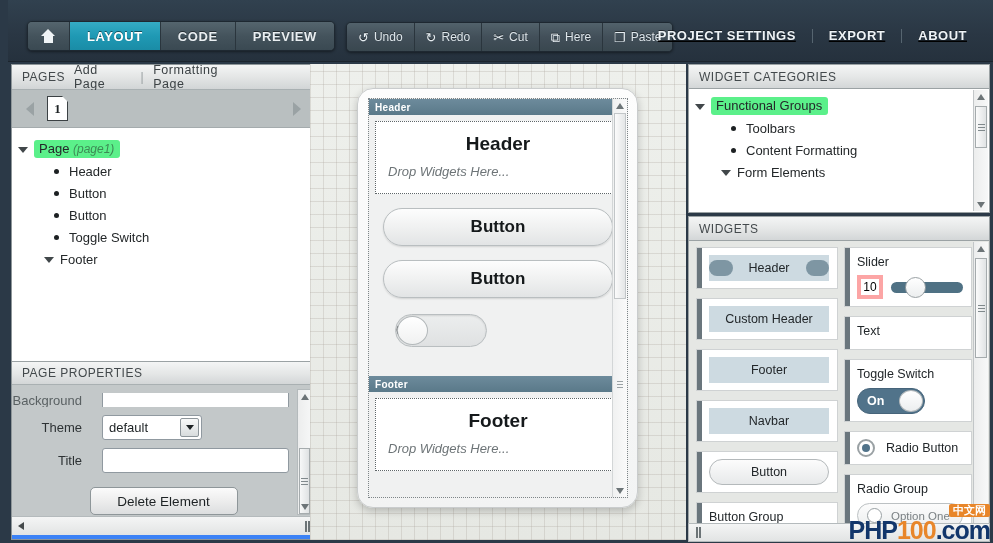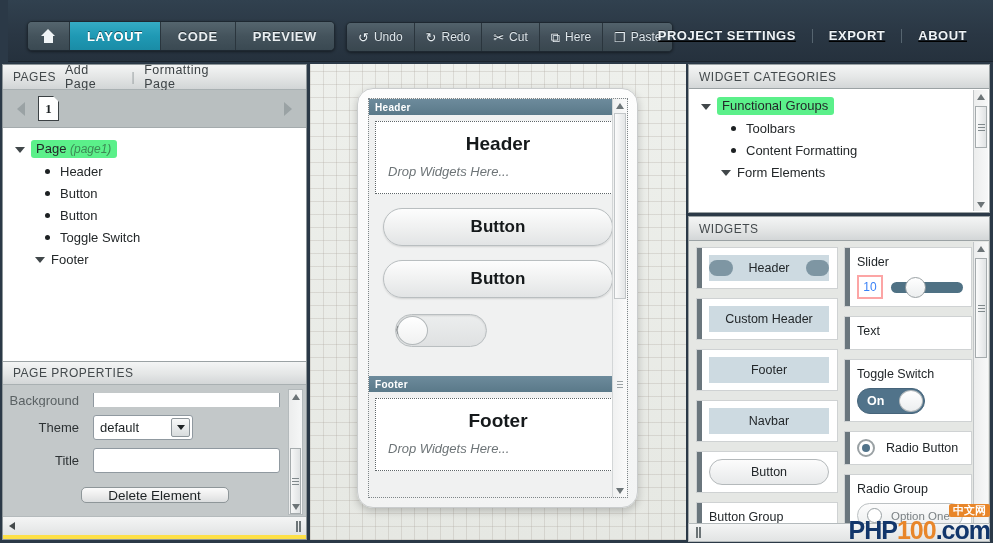--- a/index.html
+++ b/index.html
@@ -66,22 +66,22 @@
   .topnav { position: absolute; right: 18px; top: 28px; display: flex; align-items: center; text-decoration: underline; }
   .topnav a {
     color: #eef3f6; font-size: 13px; font-weight: bold; letter-spacing: .5px;
     text-decoration: none; padding: 0 16px; cursor: default;
     text-shadow: 0 -1px 0 rgba(0,0,0,.5);
   }
   .navsep { width: 1px; height: 14px; background: #566570; }
 
   
   .leftpanel {
-    position: absolute; left: 2px; top: 64px; width: 305px; height: 476px;
-    background: #fde047; border: 1px solid #8e9699;
+    position: absolute; left: 11px; top: 64px; width: 305px; height: 476px;
+    background: #3b82f6; border: 1px solid #8e9699;
   }
   .panel-head {
     height: 25px; background: linear-gradient(180deg,#f4f5f5 0%, #e3e5e5 52%, #d2d5d6 100%);
     border-bottom: 1px solid #a9b0b2; display: flex; align-items: center;
     font-size: 12px; color: #43494c; letter-spacing: .5px;
   }
   .panel-head .ttl { padding-left: 10px; font-size: 12px; }
   .head-actions { margin-left: auto; display: flex; align-items: center; padding-right: 55px; }
   .head-actions a { color: #3c4245; font-size: 12.5px; text-decoration: none; cursor: default; padding: 0 9px; }
   .head-sep { color: #9aa1a4; font-size: 12px; }
@@ -108,50 +108,50 @@
   .tnode { display: flex; align-items: center; height: 22px; font-size: 13px; color: #24282a; }
   .tnode .caret { width: 10px; height: 10px; margin-right: 6px; position: relative; cursor: default; }
   .tnode .caret:after {
     content:""; position:absolute; left:0; top:3px;
     border-left: 5px solid transparent; border-right: 5px solid transparent; border-top: 6px solid #41474a;
   }
   .tnode .dot {
     width: 5px; height: 5px; border-radius: 50%; background: #1d2123;
     margin-right: 10px; flex: none;
   }
-  .lvl0 { padding-left: 12px; }
+  .lvl0 { padding-left: 6px; }
   .lvl1 { padding-left: 42px; }
   .lvl1c { padding-left: 32px; }
   .hl { background: #5bf08a; border-radius: 3px; padding: 1px 6px 2px 5px; }
   .hl .sub { font-style: italic; color: #3d8a55; font-size: 12px; }
 
   .props-head {
     height: 24px; background: linear-gradient(180deg,#f4f5f5 0%, #e4e6e6 55%, #d3d6d7 100%);
     border-top: 1px solid #9ba2a4; border-bottom: 1px solid #a9b0b2;
     display: flex; align-items: center; padding-left: 10px;
     font-size: 12px; color: #43494c; letter-spacing: .5px;
   }
   .props-body { position: relative; height: 150px; background: #c3c8c9; overflow: hidden; }
   .prow { display: flex; align-items: center; padding: 0 26px 0 0; margin-top: 8px; }
-  .prow .plabel { width: 90px; text-align: right; font-size: 13px; color: #2d3234; padding-right: 14px; }
+  .prow .plabel { width: 90px; text-align: right; font-size: 13px; color: #2d3234; padding-right: 20px; }
   .pinput {
     flex: 1; height: 25px; background: #fff; border: 1px solid #9099a0; border-radius: 3px;
   }
   .pinput.short { flex: none; width: 100px; display: flex; align-items: center; padding-left: 6px;
     font-size: 13px; color: #1d2224; position: relative; }
   .selarrow {
     position: absolute; right: 2px; top: 2px; width: 19px; height: 19px;
     background: linear-gradient(180deg,#f8f9f9,#d8dcdd); border: 1px solid #8d959a; border-radius: 2px;
     display:flex; align-items:center; justify-content:center;
   }
   .selarrow:after { content:""; border-left:4px solid transparent; border-right:4px solid transparent; border-top:5px solid #1d2224; }
   .bgrow { height: 14px; overflow: hidden; }
   .bgrow .plabel { color:#5a6163; }
   .delbtn {
-    margin: 14px auto 0 auto; display: block; width: 148px; height: 16px;
+    margin: 14px auto 0 auto; display: block; width: 148px; height: 28px;
     background: linear-gradient(180deg,#fbfbfb 0%, #ededed 50%, #dcdedf 100%);
     border: 1px solid #8e9699; border-radius: 5px; font-size: 13.5px; color: #1d2224;
     font-family: "Liberation Sans", sans-serif; cursor: default;
   }
 
   
   .vscroll {
     position: absolute; right: 3px; top: 4px; width: 15px; bottom: 20px;
     background: linear-gradient(90deg,#eceded,#f6f7f7); border: 1px solid #b4babc;
   }
@@ -262,22 +262,22 @@
   .wpill { width: 28px; height: 16px; border-radius: 8px; background: #7e96a3; }
   .wchip.hdr .wpill:first-child { margin-right: 16px; }
   .wchip.hdr .wpill:last-child { margin-left: 16px; }
   .wbtn {
     height: 26px; border-radius: 13px; border: 1px solid #b4b9bb;
     background: linear-gradient(180deg,#fcfcfc,#e7e9ea);
     display:flex; align-items:center; justify-content:center; font-size:12.5px; color:#22272a;
   }
   .wslider { display: flex; align-items: center; margin-top: 6px; }
   .wsval {
-    width: 26px; height: 24px; border: 2px solid #fca5a5; background:#fff;
-    font-size: 12px; color:#3b82f6; display:flex; align-items:center; justify-content:center;
+    width: 26px; height: 24px; border: 4px solid #fca5a5; background:#fff;
+    font-size: 12px; color:#000000; display:flex; align-items:center; justify-content:center;
   }
   .wstrack { flex:1; height: 11px; border-radius: 6px; background: #4f7184; margin-left: 8px; position: relative; }
   .wsknob { position:absolute; left: 14px; top: -5px; width: 21px; height: 21px; border-radius: 50%;
     background: linear-gradient(180deg,#fff,#eceeef); border: 1px solid #9aa1a4; }
   .wtoggle { margin-top: 7px; width: 68px; height: 26px; border-radius: 13px; background: #51738a;
     display:flex; align-items:center; position: relative; border:1px solid #46647a; }
   .wtoggle .lab { color:#fff; font-size:12.5px; font-weight:bold; margin-left: 9px; }
   .wtoggle .kn { position:absolute; right:1px; top:1px; width:24px; height:22px; border-radius:50%;
     background: linear-gradient(180deg,#fff,#eceeef); border:1px solid #b5babc; }
   .wradio { display:flex; align-items:center; }

